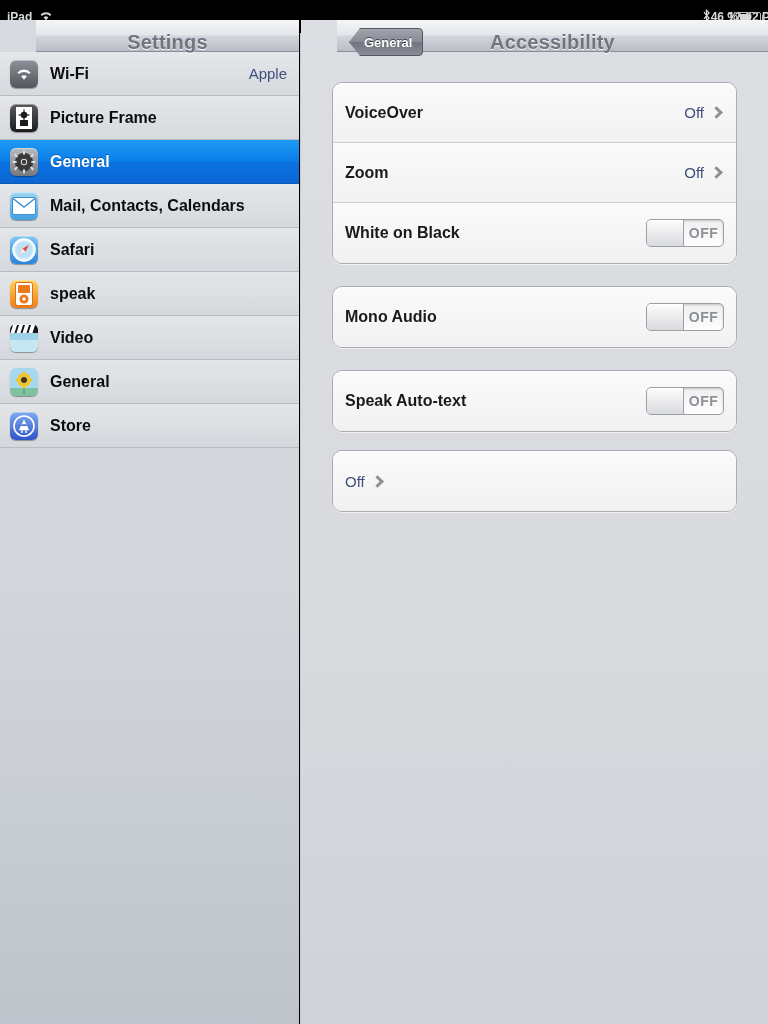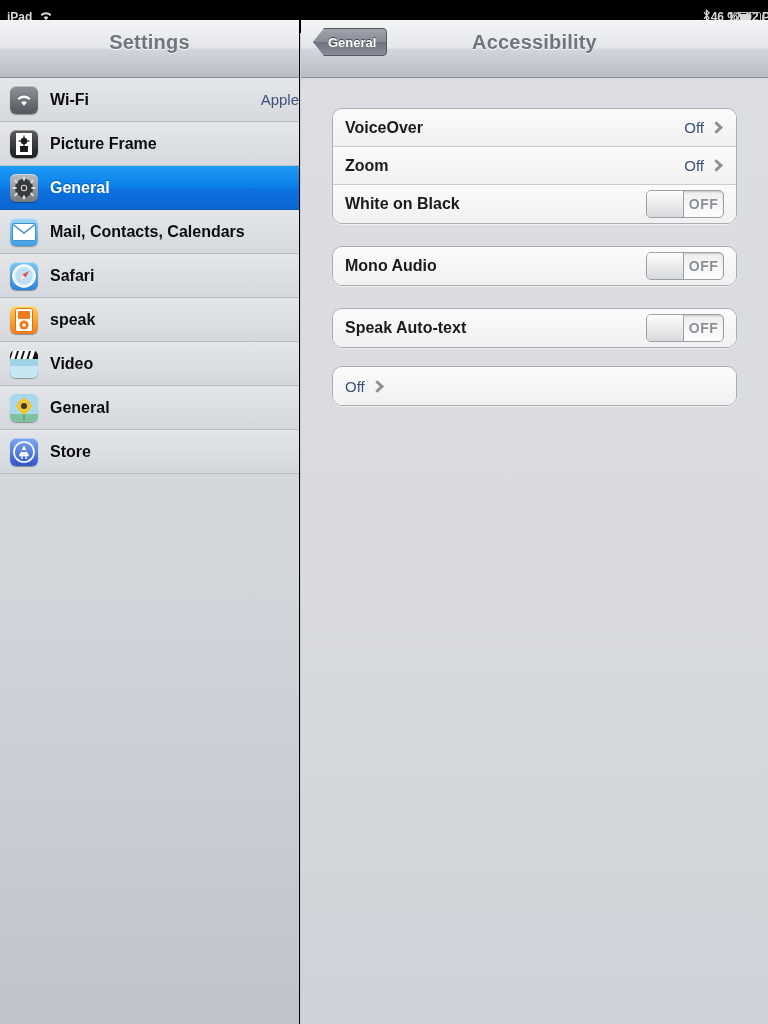--- a/index.html
+++ b/index.html
@@ -41,23 +41,24 @@
     background:linear-gradient(to bottom,#d7dade 0%,#d3d7dc 55%,#bfc4cc 100%);
     border-right:1px solid #000;
   }
   .pane-right {
     position:absolute; top:20px; left:301px; width:467px; height:1004px;
     background:linear-gradient(to bottom,#dcdee3 0%,#d8dade 60%,#cfd2d8 100%);
   }
 
   
   .navbar {
-    position:relative; height:58px;
+    position:relative; height:32px;
     background:linear-gradient(to bottom,#f4f5f7 0%,#e4e6ea 48%,#d2d5db 52%,#b9bdc6 100%);
     border-bottom:1px solid #8a8e96;
+    margin-left:36px;
   }
   .nav-title {
     position:absolute; left:0; right:0; top:0; height:44px;
     display:flex; align-items:center; justify-content:center;
     font-size:20px; font-weight:bold; color:#70747d;
     text-shadow:0 1px 0 rgba(255,255,255,0.85);
     letter-spacing:0.2px;
   }
   .back-btn {
     position:absolute; left:12px; top:8px; height:28px;
@@ -70,21 +71,21 @@
     -webkit-clip-path: polygon(11px 0, 100% 0, 100% 100%, 11px 100%, 0 50%);
     clip-path: polygon(11px 0, 100% 0, 100% 100%, 11px 100%, 0 50%);
     padding-left:14px;
   }
 
   
   .sb-list { position:relative; }
   .sb-row {
     position:relative; height:44px;
     display:flex; align-items:center;
-    padding-left:10px; 
+    padding-left:10px; padding-right:12px;
     border-bottom:1px solid #b8bcc3;
     background:linear-gradient(to bottom, rgba(255,255,255,0.35), rgba(255,255,255,0));
   }
   .sb-row.selected {
     background:linear-gradient(to bottom,#1e9bf5 0%,#0a7de8 50%,#0b72e0 51%,#0c66d4 100%);
     border-bottom:1px solid #0a5cb8;
   }
   .sb-row .label {
     flex:1; font-size:16px; font-weight:bold; color:#0c0c0c;
     margin-left:12px;
@@ -112,21 +113,21 @@
 
   
   .group {
     margin:0 31px; background:#f6f6f6;
     border:1px solid #a9adb3; border-radius:10px;
     box-shadow:0 1px 1px rgba(255,255,255,0.6);
     overflow:hidden;
   }
   .g-row {
     position:relative; display:flex; align-items:center;
-    height:38px; padding:0 12px 0 12px;
+    height:60px; padding:0 12px 0 12px;
     border-bottom:1px solid #ccc;
     background:linear-gradient(to bottom,#fbfbfb,#f1f1f1);
   }
   .g-row:last-child { border-bottom:none; }
   .g-label { flex:1; font-size:16px; font-weight:bold; color:#1a1a1a; }
   .g-value { font-size:15px; color:#3f4f7c; margin-right:8px; }
   .chev {
     width:9px; height:9px; border-right:3px solid #8b8f96; border-top:3px solid #8b8f96;
     transform:rotate(45deg); margin-right:3px;
   }

